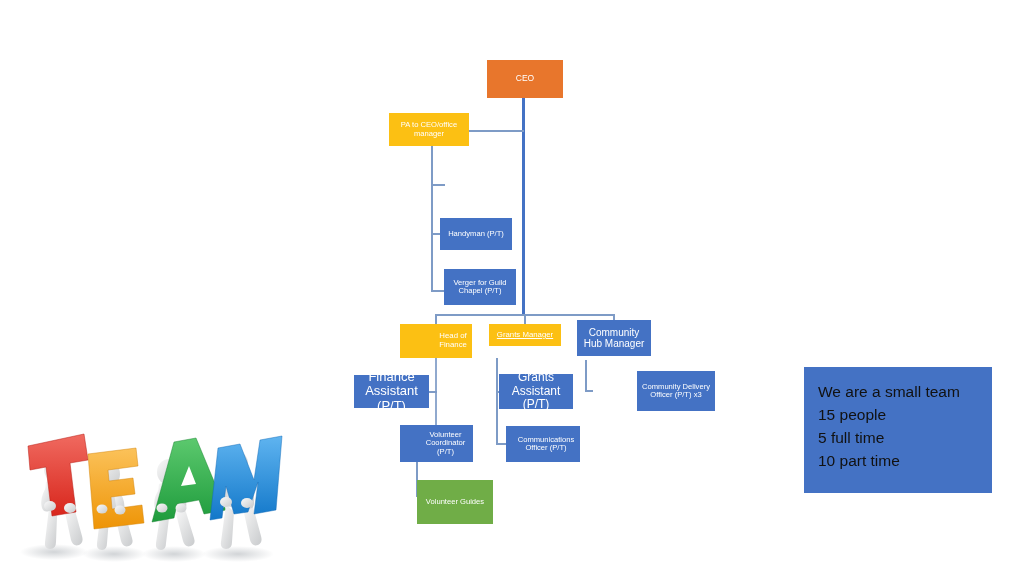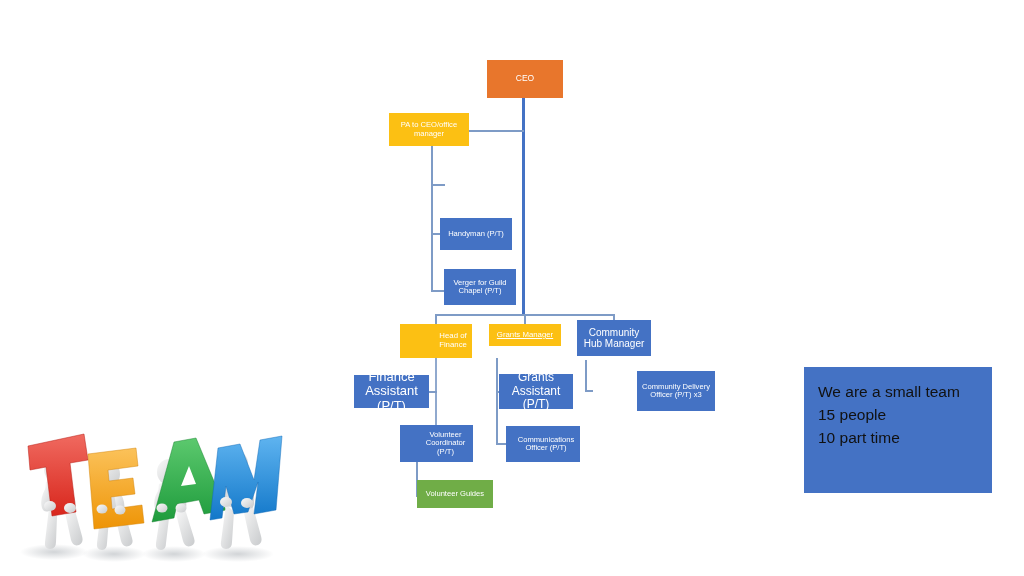--- a/index.html
+++ b/index.html
@@ -158,27 +158,28 @@
   </div>
 
   <div class="node n-blue" style="left:400px; top:425px; width:73px; height:37px; font-size:7.6px;padding-left:20px;">
     <span>Volunteer Coordinator (P/T)</span>
   </div>
 
   <div class="node n-blue" style="left:506px; top:426px; width:74px; height:36px; font-size:7.6px;padding-left:8px;">
     <span>Communications Officer (P/T)</span>
   </div>
 
-  <div class="node n-green" style="left:417px; top:480px; width:76px; height:28px; font-size:7.6px;">
+  <div class="node n-green" style="left:417px; top:480px; width:76px; height:44px; font-size:7.6px;">
     <span>Volunteer Guides</span>
   </div>
 
   <div id="note-panel">
     <div class="note-line">We are a small team</div>
     <div class="note-line">15 people</div>
+    <div class="note-line">5 full time</div>
     <div class="note-line">10 part time</div>
   </div>
 
   <div id="team-art">
     <svg viewBox="0 0 276 142" xmlns="http://www.w3.org/2000/svg" aria-hidden="true">
       <defs>
         <linearGradient id="gT" x1="0" y1="0" x2="0" y2="1">
           <stop offset="0%" stop-color="#F06A60"></stop>
             <stop offset="100%" stop-color="#D8261C"></stop>
         </linearGradient>

